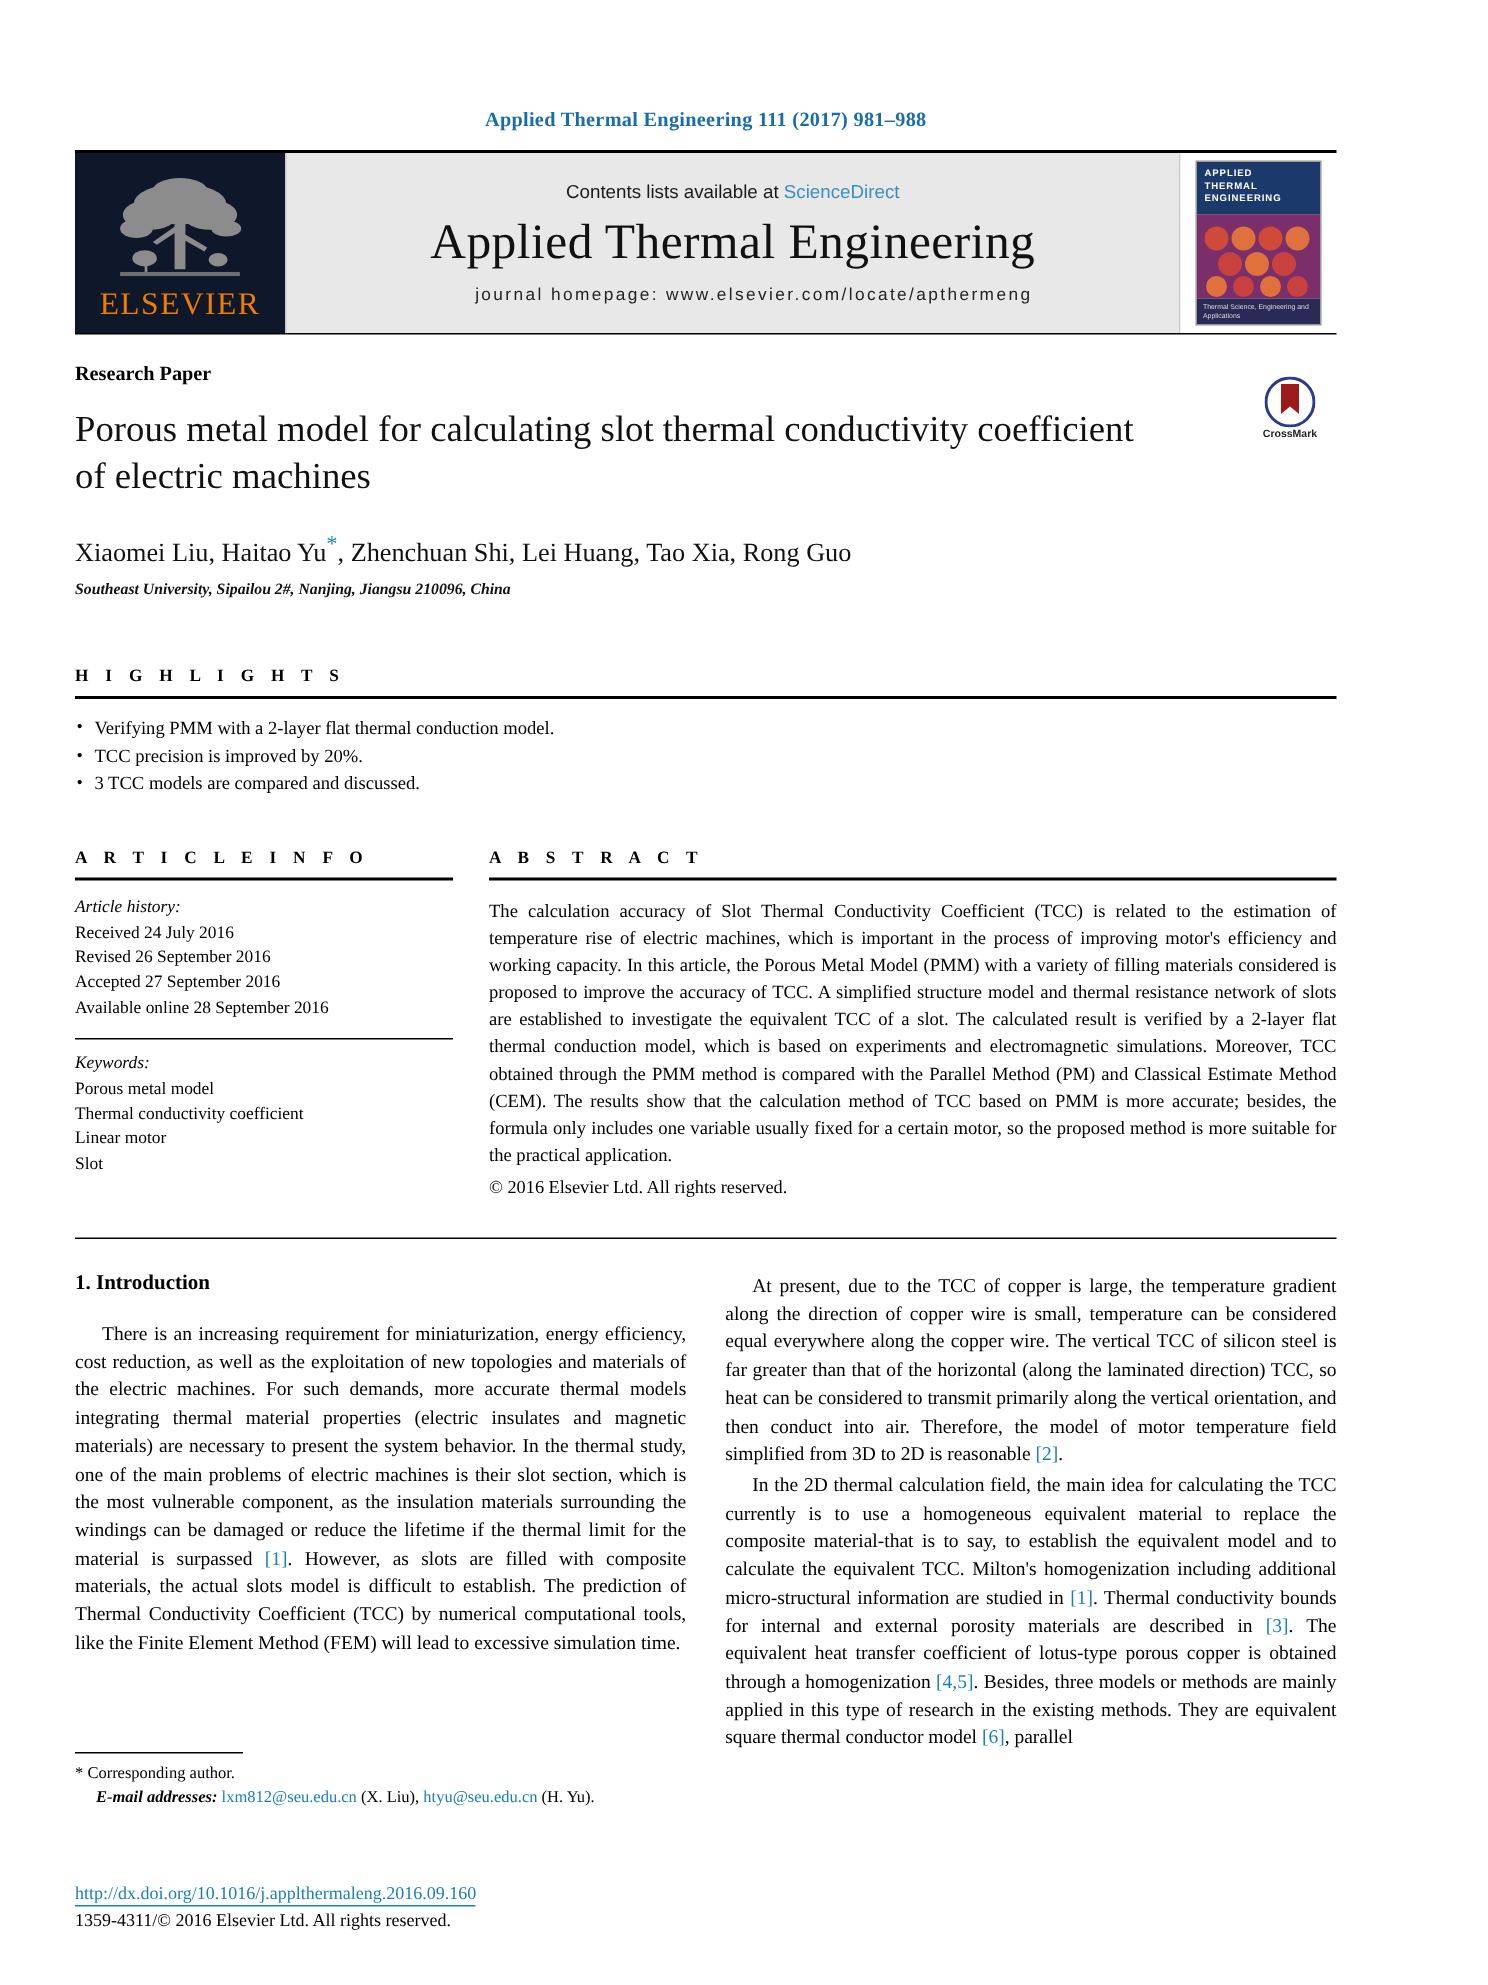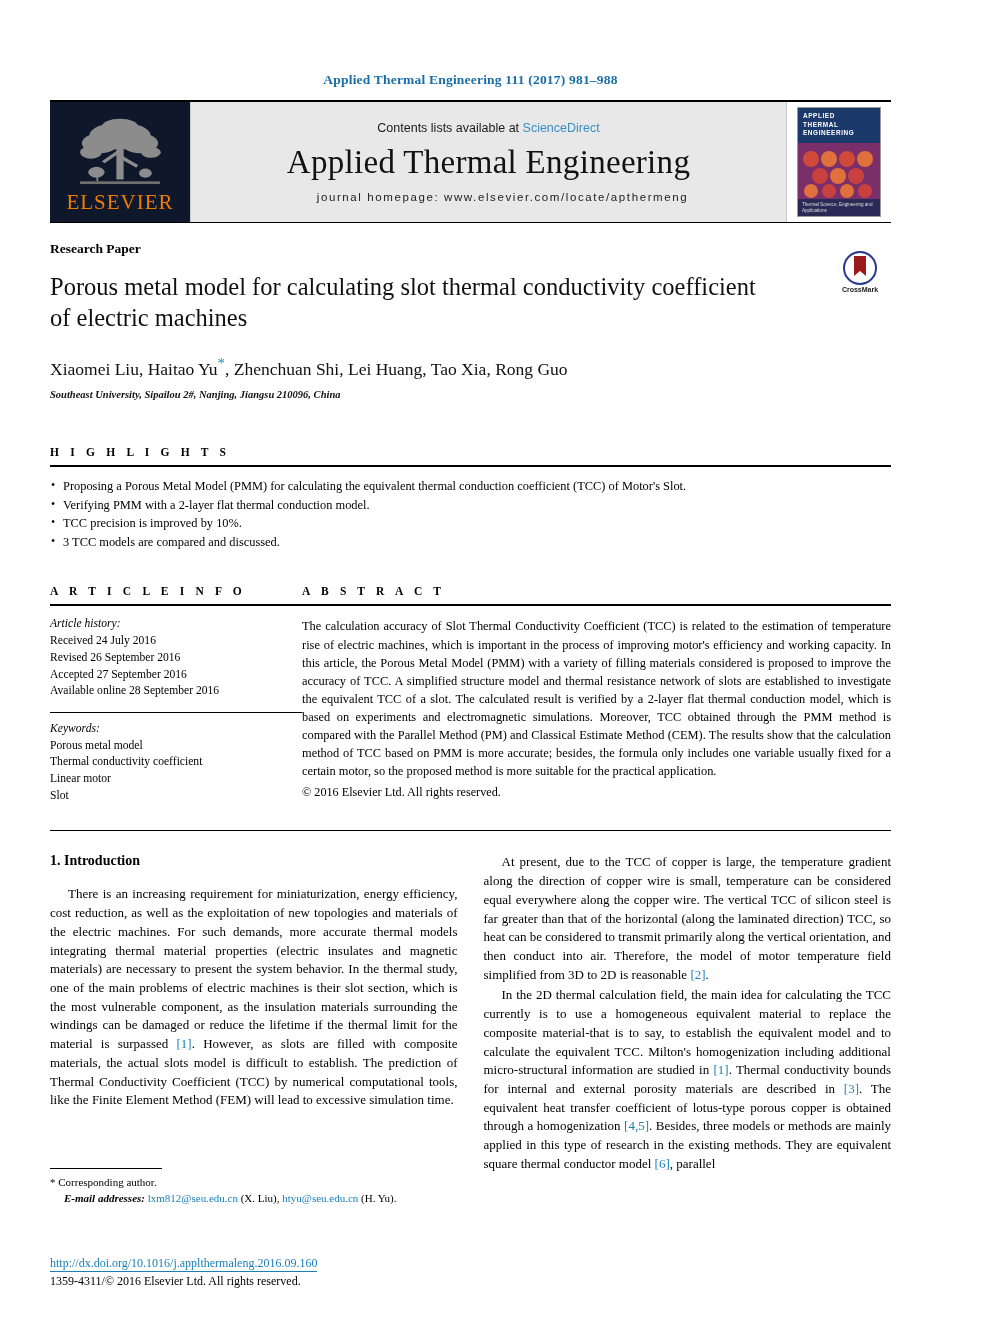--- a/index.html
+++ b/index.html
@@ -226,20 +226,21 @@
     position: absolute;
     left: 1px;
     top: -1px;
     font-size: 12px;
   }
 
   
   .info-abs {
     margin: 34px 50px 0 50px;
     display: flex;
+    gap: 24px;
   }
   .col-info {
     width: 252px;
     flex: 0 0 252px;
   }
   .col-abs {
     flex: 1 1 auto;
   }
   .info-group {
     margin-top: 10px;
@@ -427,23 +428,22 @@
     <div class="authors">
       <span>Xiaomei Liu, Haitao Yu</span><sup class="star">*</sup><span>, Zhenchuan Shi, Lei Huang, Tao Xia, Rong Guo</span>
     </div>
     <div class="affil">Southeast University, Sipailou 2#, Nanjing, Jiangsu 210096, China</div>
   </div>
 
   <div class="hl-block">
     <div class="caps-head">H I G H L I G H T S</div>
     <div class="rule-thick"></div>
     <ul class="hl-list">
-      <li>Proposing a Porous Metal Model (PMM) for calculating the equivalent thermal conduction coefficient (TCC) of Motor's Slot.</li>
       <li>Verifying PMM with a 2-layer flat thermal conduction model.</li>
-      <li>TCC precision is improved by 10%.</li>
+      <li>TCC precision is improved by 20%.</li>
       <li>3 TCC models are compared and discussed.</li>
     </ul>
   </div>
 
   <div class="info-abs">
 
     <div class="col-info">
       <div class="caps-head">A R T I C L E    I N F O</div>
       <div class="rule-thick"></div>
       <div class="info-group">

